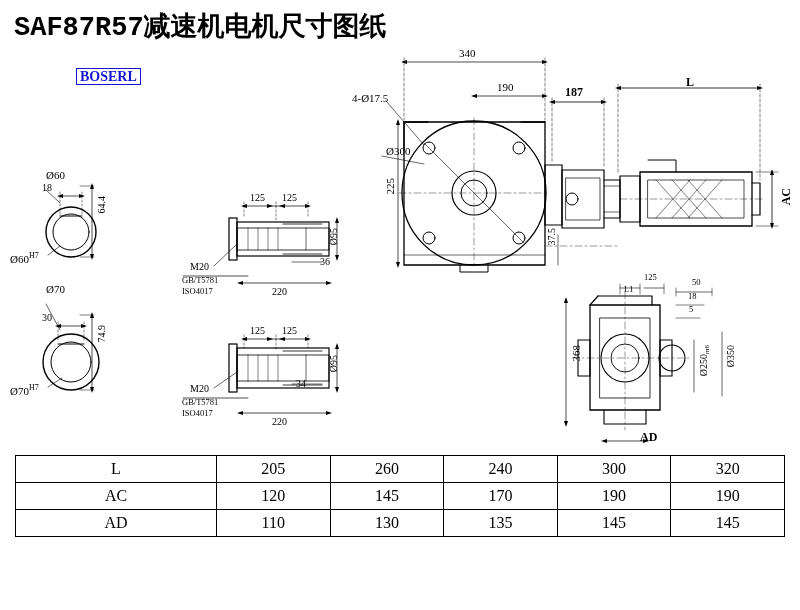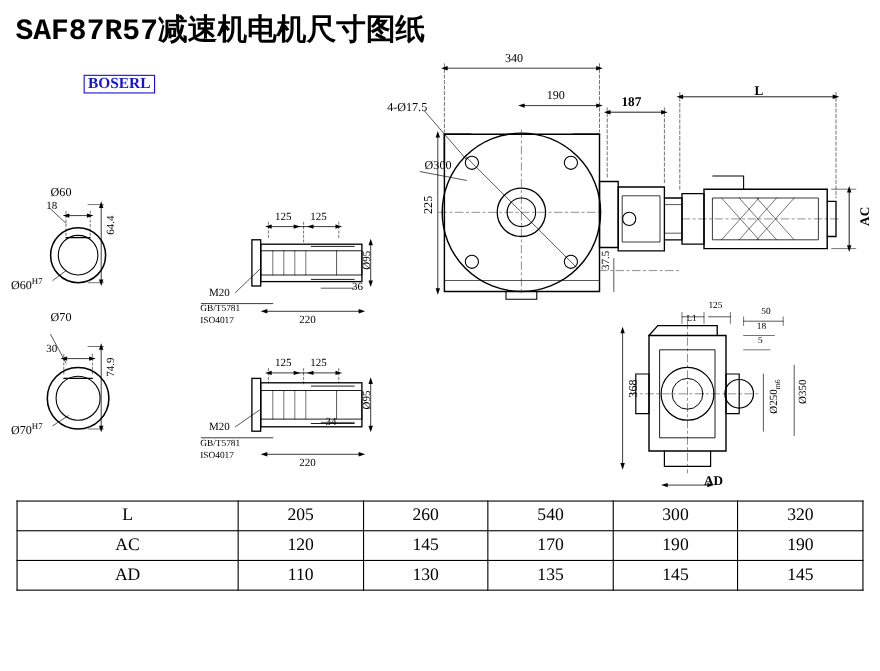--- a/index.html
+++ b/index.html
@@ -317,21 +317,21 @@
 <div class="lbl sm vert" style="left:725px;top:345px;">Ø350</div>
 <div class="lbl bold" style="left:640px;top:430px;">AD</div>
 </div>
 
 <table class="tbl">
   <tbody>
   <tr>
     <td class="first">L</td>
     <td>205</td>
     <td>260</td>
-    <td>540</td>
+    <td>240</td>
     <td>300</td>
     <td>320</td>
   </tr>
   <tr>
     <td class="first">AC</td>
     <td>120</td>
     <td>145</td>
     <td>170</td>
     <td>190</td>
     <td>190</td>

